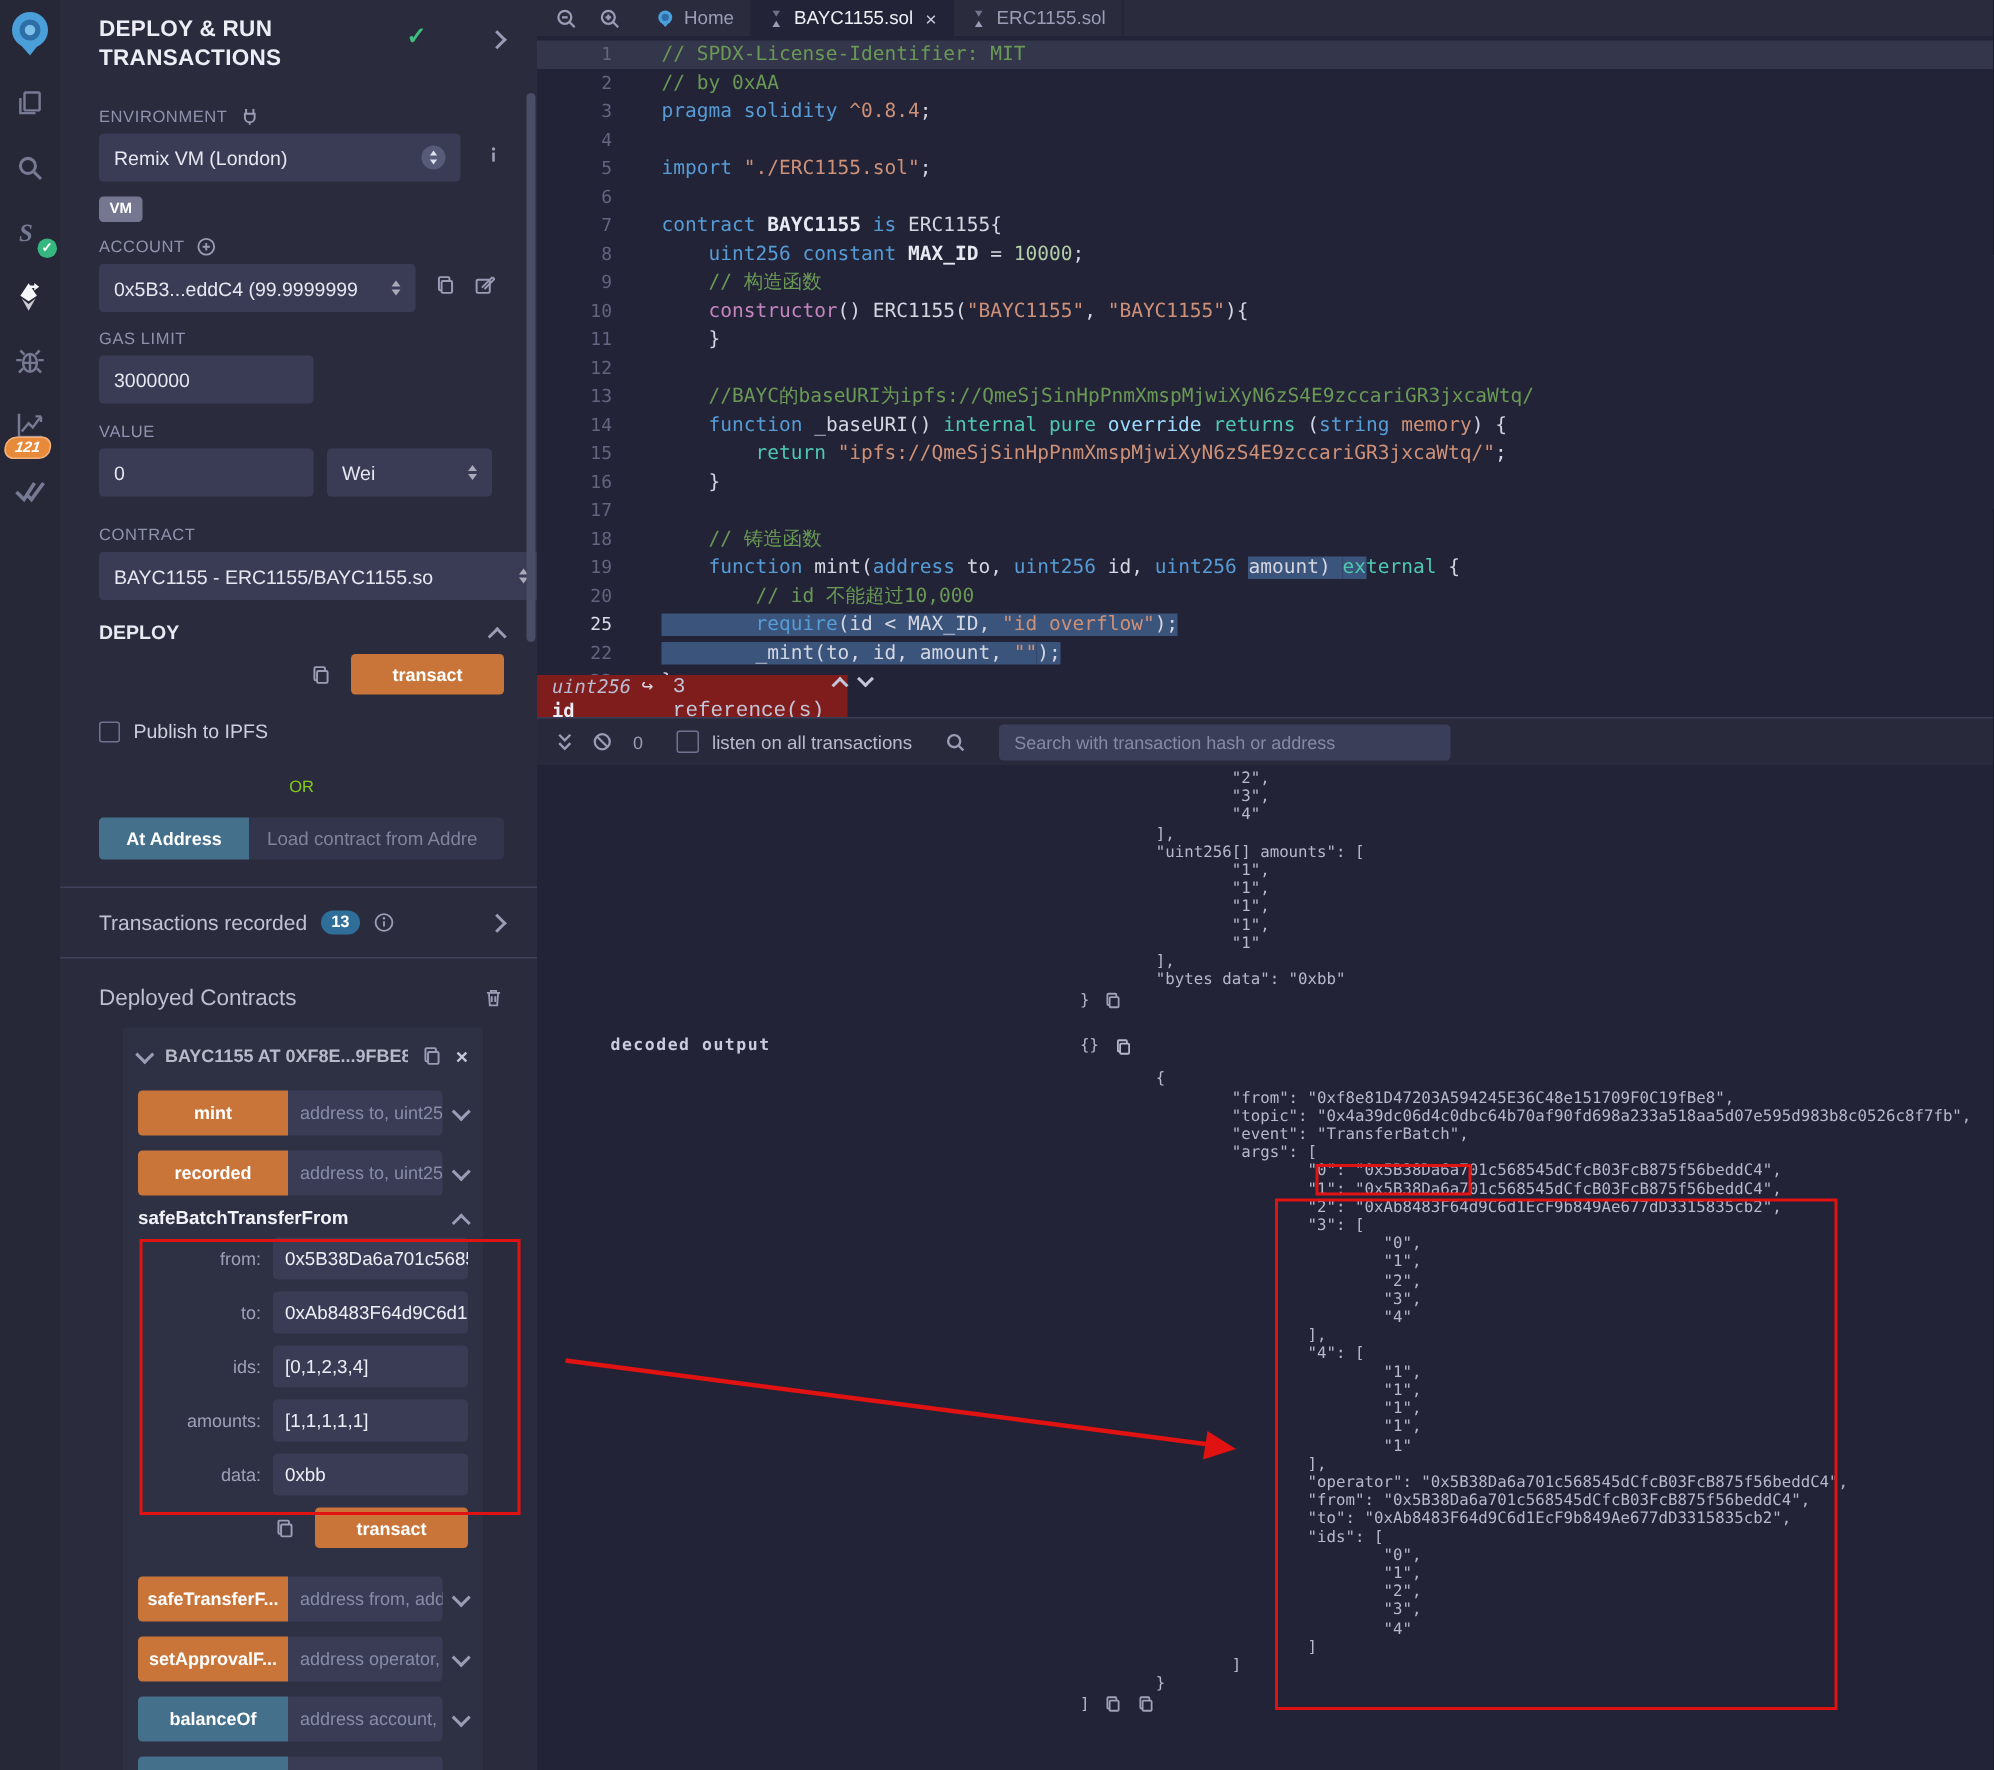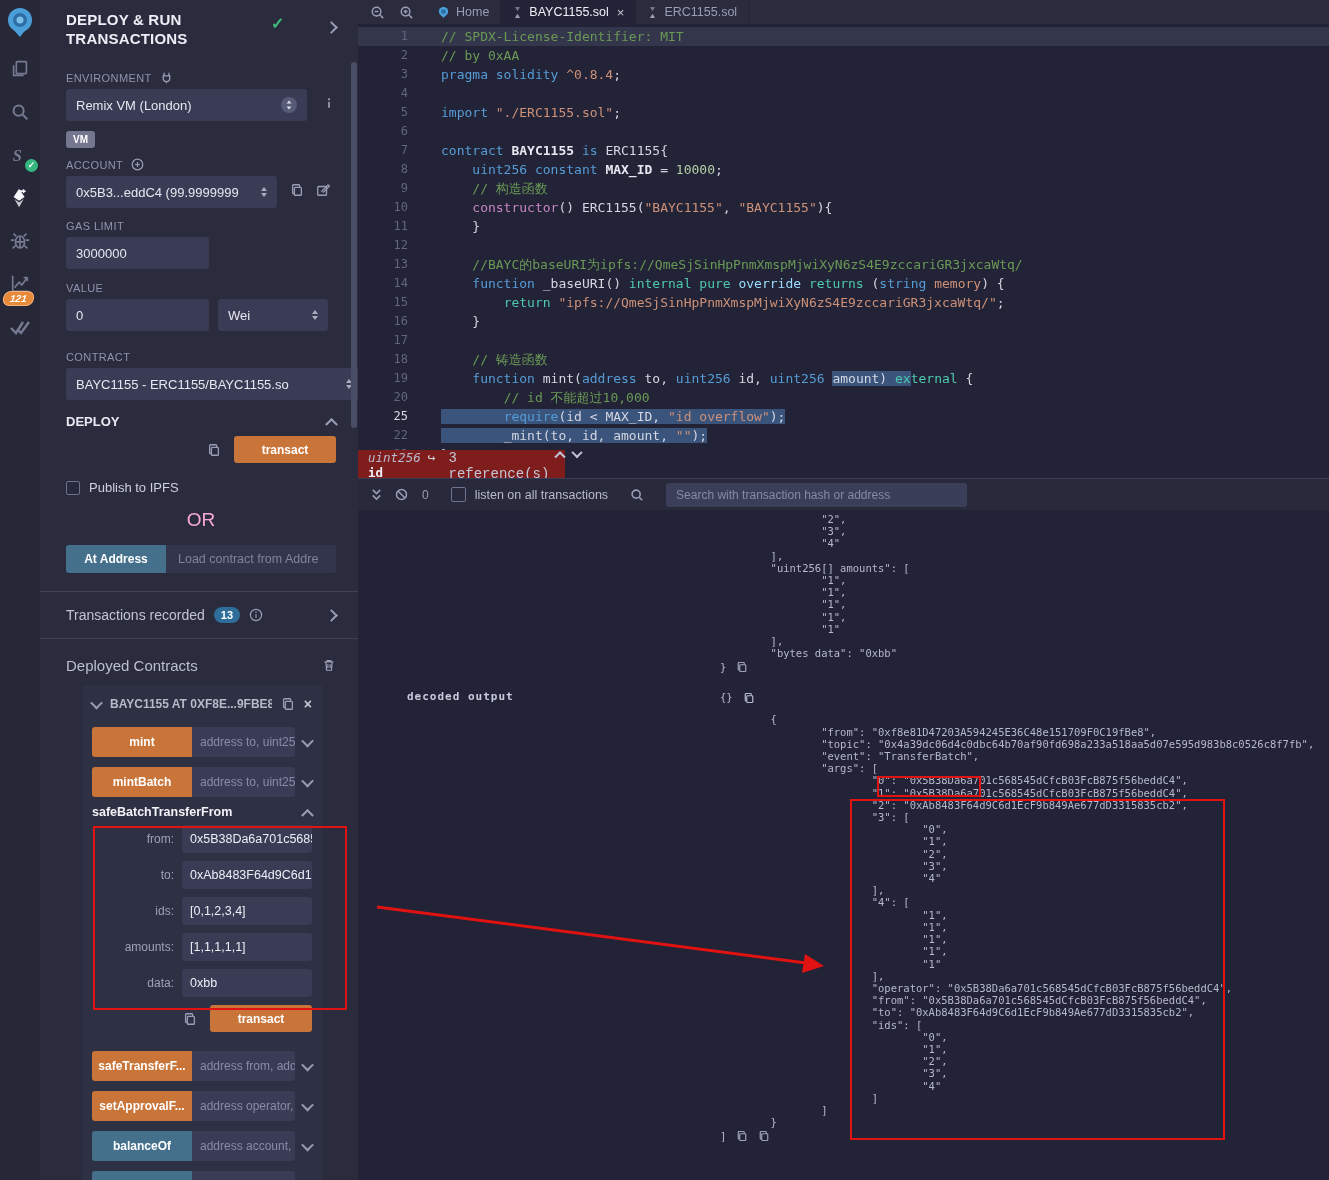--- a/index.html
+++ b/index.html
@@ -46,21 +46,21 @@
   .btn{border:none;border-radius:3px;color:#fff;font-size:12px;font-weight:bold;font-family:"Liberation Sans",sans-serif;
        display:flex;align-items:center;justify-content:center;}
   .orange{background:#c97539;}
   .steel{background:#45708c;}
   .deployrow{margin-top:11px;display:flex;align-items:center;height:20px;}
   .deploylbl{font-size:13px;font-weight:bold;color:#e8eaf2;}
   .transrow{margin-top:5px;display:flex;align-items:center;justify-content:flex-end;gap:13px;height:27px;}
   .tbtn{width:102px;height:27px;}
   .pubrow{margin-top:17px;display:flex;align-items:center;gap:9px;font-size:13px;color:#cdd0de;}
   .chk{width:14px;height:14px;border:1px solid #6f7390;border-radius:2px;background:#282a3c;box-sizing:border-box;}
-  .orlbl{margin-top:14px;text-align:center;font-size:19px;color:#f9a8d4;}
+  .orlbl{margin-top:24px;text-align:center;font-size:11px;color:#84cc16;}
   .atrow{margin-top:14px;display:flex;height:28px;}
   .atbtn{width:100px;border-radius:3px 0 0 3px;font-size:12px;}
   .atinp{flex:1;background:#33354c;border-radius:0 3px 3px 0;display:flex;align-items:center;padding:0 12px;
          font-size:12.5px;color:#80839c;white-space:nowrap;overflow:hidden;}
   .txrow{margin:18px -22px 0 -26px;padding:0 22px 0 26px;height:46px;border-top:1px solid #3f4158;
          border-bottom:1px solid #3f4158;display:flex;align-items:center;gap:9px;font-size:14px;color:#c0c3d4;}
   .txbadge{background:#2e6e99;color:#fff;font-size:11px;font-weight:bold;border-radius:8px;padding:2px 7px;}
   .dephead{margin-top:14px;height:24px;display:flex;align-items:center;font-size:15px;color:#bcbfce;}
   
   .card{margin:8px 14px 0 16px;background:#2e3044;border-radius:2px;padding:8px 10px 60px 10px;}
@@ -355,21 +355,21 @@
 
         <div id="fnrows1" style="margin-top:12px;">
             <div class="fnrow">
               <button class="btn fbtn orange">mint</button>
               <div class="fph">address to, uint256 id,</div>
               <span class="icn">
                 <span class="cv d"></span>
               </span>
             </div>
             <div class="fnrow">
-              <button class="btn fbtn orange">mintBatch</button>
+              <button class="btn fbtn orange">recorded</button>
               <div class="fph">address to, uint256[] i</div>
               <span class="icn">
                 <span class="cv d"></span>
               </span>
             </div>
           </div>
 
         <div class="sbthead">
           <span>safeBatchTransferFrom</span>
           <span class="icn" style="margin-left:auto;">

